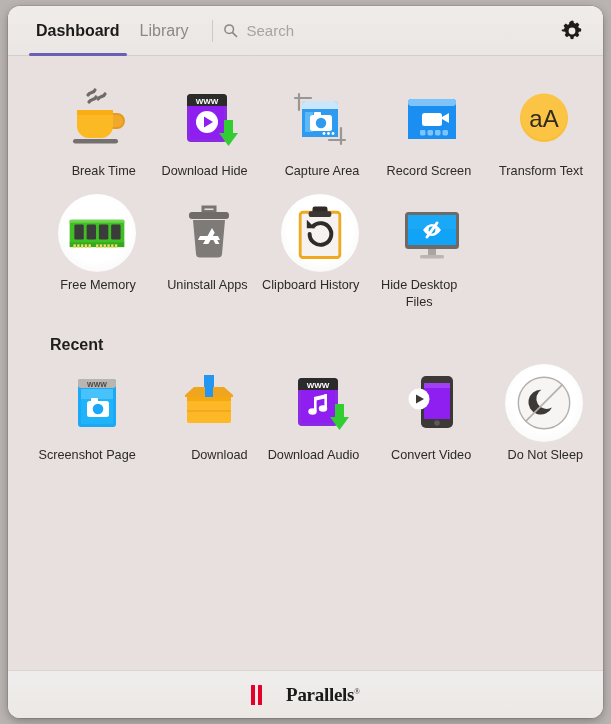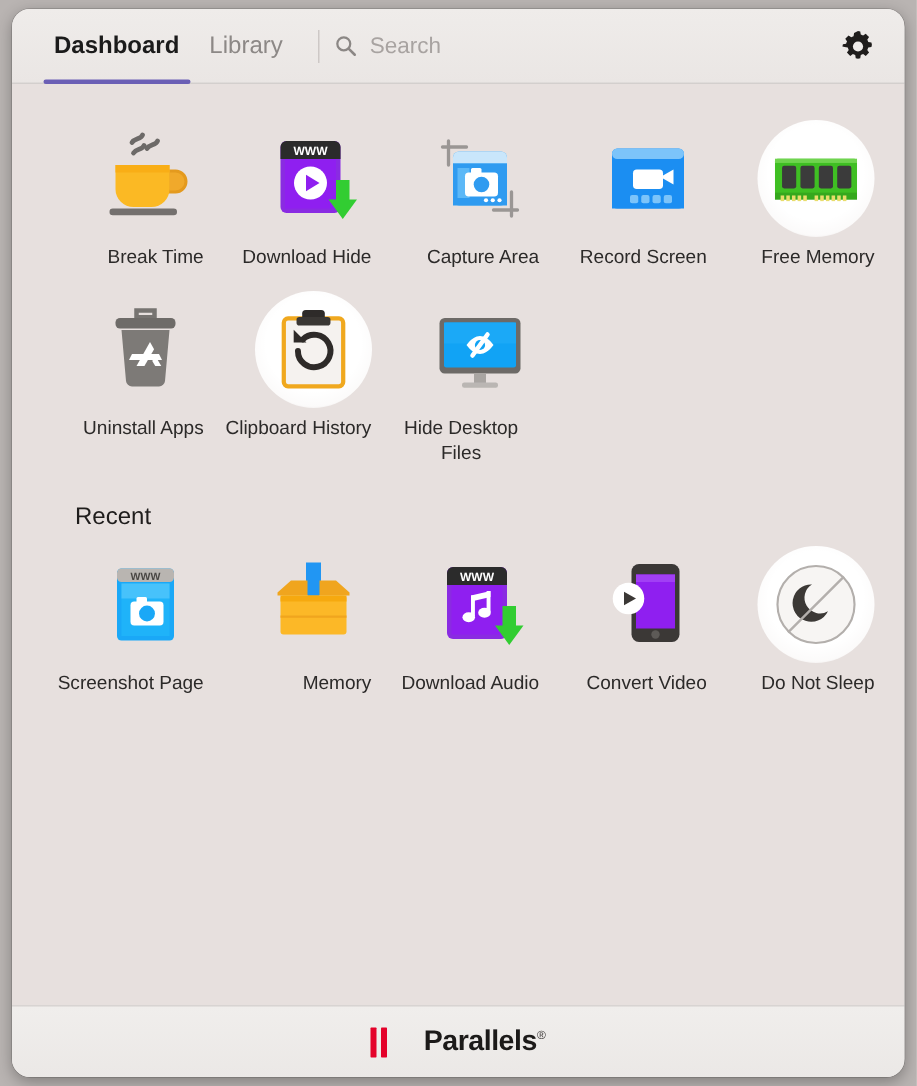--- a/index.html
+++ b/index.html
@@ -108,42 +108,42 @@
   .cell-label {
     margin-top: 5px;
     font-size: 12.7px;
     color: #2c2a29;
     text-align: center;
     line-height: 1.32;
     max-width: 104px;
   }
   .section-title {
     font-size: 16px;
-    font-weight: normal;
+    font-weight: bold;
     color: #1f1d1c;
     margin: 20px 0 2px 24px;
   }
   
   .footer {
     flex: 0 0 48px;
     height: 48px;
     background: linear-gradient(#f0eeec, #ebe8e6);
     border-top: 1px solid #d8d4d2;
     display: flex;
     align-items: center;
     justify-content: center;
   }
   .brand { display: flex; align-items: center; gap: 6px; }
   .brand-bars { display: flex; gap: 3px; }
   .brand-bars i {
     display: block; width: 4px; height: 20px;
     background: #e4022a; border-radius: 0.5px;
   }
   .brand-name {
-    font-family: Liberation Sans, sans-serif;
+    font-family: Liberation Serif, serif;
     font-size: 19px; font-weight: bold;
     color: #1c1a19; letter-spacing: -0.3px;
     position: relative;
     margin-left: 18px;
   }
   .brand-reg {
     font-size: 8px; vertical-align: super;
     font-weight: normal; color: #3a3635;
   }
 </style>
@@ -254,20 +254,30 @@
                 <rect x="23" y="46" width="5.5" height="5.5" rx="1.4"></rect>
                 <rect x="30.5" y="46" width="5.5" height="5.5" rx="1.4"></rect>
                 <rect x="38" y="46" width="5.5" height="5.5" rx="1.4"></rect>
                 <rect x="45.5" y="46" width="5.5" height="5.5" rx="1.4"></rect>
               </g>
           </svg>
         </div>
         <div class="cell-label">Record Screen</div>
       </div>
 
+      <div class="cell">
+        <div class="icon-holder">
+          <svg width="70" height="70" viewBox="0 0 70 70">
+            <circle cx="35" cy="34" r="24" fill="#fbbf34"></circle>
+            <circle cx="35" cy="32.5" r="23" fill="#fcc445"></circle>
+            <text x="35" y="43" font-size="24" font-family="'Liberation Sans',sans-serif" fill="#2e2b22" text-anchor="middle">aA</text>
+          </svg>
+        </div>
+        <div class="cell-label">Transform Text</div>
+      </div>
 
       <div class="cell">
         <div class="icon-holder hl">
           <svg width="66" height="66" viewBox="0 0 70 70">
             <rect x="6" y="21" width="58" height="26" rx="2" fill="#3fbf23"></rect>
             <rect x="6" y="21" width="58" height="3" fill="#6fd44e"></rect>
             <g fill="#3b3b3b">
               <rect x="11" y="26" width="10" height="16" rx="1.5"></rect>
               <rect x="24" y="26" width="10" height="16" rx="1.5"></rect>
               <rect x="37" y="26" width="10" height="16" rx="1.5"></rect>
@@ -372,21 +382,21 @@
               <rect x="30" y="7" width="10" height="14" fill="#2196f3"></rect>
               <path d="M24 20h22l-11 14z" fill="#2196f3"></path>
             </g>
             <path d="M11 27l9-8h11v10H11z" fill="#f0a51e"></path>
             <path d="M59 27l-9-8H39v10h20z" fill="#f0a51e"></path>
             <rect x="13" y="29" width="44" height="26" rx="2" fill="#fcb827"></rect>
             <rect x="13" y="29" width="44" height="4" fill="#f6a90f"></rect>
             <line x1="13" y1="43" x2="57" y2="43" stroke="#f0a51e" stroke-width="1.5"></line>
           </svg>
         </div>
-        <div class="cell-label">Memory</div>
+        <div class="cell-label">Download</div>
       </div>
 
       <div class="cell">
         <div class="icon-holder">
           <svg width="70" height="70" viewBox="0 0 70 70">
             <rect x="13" y="10" width="40" height="48" rx="4" fill="#8a2be2"></rect>
             <path d="M13 14a4 4 0 0 1 4-4h32a4 4 0 0 1 4 4v8H13z" fill="#2b2b2b"></path>
             <text x="33" y="19.5" font-size="8" font-family="'Liberation Sans',sans-serif" fill="#ffffff" text-anchor="middle" font-weight="bold">WWW</text>
             <rect x="16" y="22" width="34" height="33" fill="#8f1ff0"></rect>
             <g fill="#ffffff">

